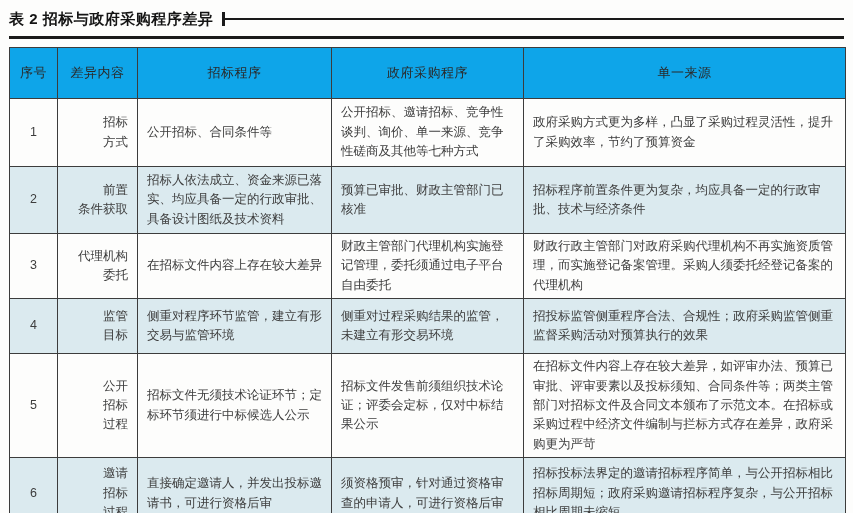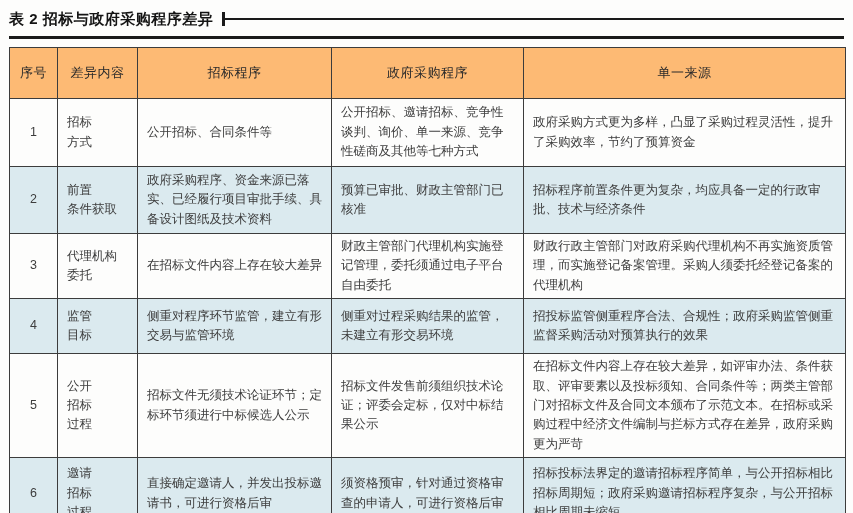--- a/index.html
+++ b/index.html
@@ -35,30 +35,30 @@
   table.diff th, table.diff td {
     border: 1px solid #3c3c3c;
     font-size: 12.5px;
     line-height: 1.55;
     padding: 3px 9px;
     vertical-align: middle;
     box-sizing: border-box;
     word-break: break-all;
   }
   table.diff th {
-    background: #fdba74;
+    background: #0ea5e9;
     color: #2a2a2a;
     font-weight: 500;
     height: 51px;
     font-size: 13px;
     letter-spacing: 0.5px;
     padding: 2px 4px;
   }
   td.c-no      { text-align: center; }
-  td.c-content { text-align: left; white-space: pre-line; padding: 3px 4px; margin-top: 48px; }
+  td.c-content { text-align: right; white-space: pre-line; padding: 3px 4px; margin-top: 48px; }
   td.c-bid, td.c-proc, td.c-note { text-align: left; }
 
   tbody tr:nth-child(1) { height: 68px; }
   tbody tr:nth-child(2) { height: 67px; }
   tbody tr:nth-child(3) { height: 64px; }
   tbody tr:nth-child(4) { height: 55px; }
   tbody tr:nth-child(5) { height: 97px; }
   tbody tr:nth-child(6) { height: 72px; }
   tbody tr.alt td { background: #dbeaef; }
 </style>
@@ -99,21 +99,21 @@
         <td class="c-content">招标
 方式</td>
         <td class="c-bid">公开招标、合同条件等</td>
         <td class="c-proc">公开招标、邀请招标、竞争性谈判、询价、单一来源、竞争性磋商及其他等七种方式</td>
         <td class="c-note">政府采购方式更为多样，凸显了采购过程灵活性，提升了采购效率，节约了预算资金</td>
       </tr>
       <tr class="alt">
         <td class="c-no">2</td>
         <td class="c-content">前置
 条件获取</td>
-        <td class="c-bid">政府采购程序、资金来源已落实、已经履行项目审批手续、具备设计图纸及技术资料</td>
+        <td class="c-bid">招标人依法成立、资金来源已落实、均应具备一定的行政审批、具备设计图纸及技术资料</td>
         <td class="c-proc">预算已审批、财政主管部门已核准</td>
         <td class="c-note">招标程序前置条件更为复杂，均应具备一定的行政审批、技术与经济条件</td>
       </tr>
       <tr>
         <td class="c-no">3</td>
         <td class="c-content">代理机构
 委托</td>
         <td class="c-bid">在招标文件内容上存在较大差异</td>
         <td class="c-proc">财政主管部门代理机构实施登记管理，委托须通过电子平台自由委托</td>
         <td class="c-note">财政行政主管部门对政府采购代理机构不再实施资质管理，而实施登记备案管理。采购人须委托经登记备案的代理机构</td>
@@ -126,21 +126,21 @@
         <td class="c-proc">侧重对过程采购结果的监管，未建立有形交易环境</td>
         <td class="c-note">招投标监管侧重程序合法、合规性；政府采购监管侧重监督采购活动对预算执行的效果</td>
       </tr>
       <tr>
         <td class="c-no">5</td>
         <td class="c-content">公开
 招标
 过程</td>
         <td class="c-bid">招标文件无须技术论证环节；定标环节须进行中标候选人公示</td>
         <td class="c-proc">招标文件发售前须组织技术论证；评委会定标，仅对中标结果公示</td>
-        <td class="c-note">在招标文件内容上存在较大差异，如评审办法、条件获取、评审要素以及投标须知、合同条件等；两类主管部门对招标文件及合同文本颁布了示范文本。在招标或采购过程中经济文件编制与拦标方式存在差异，政府采购更为严苛</td>
+        <td class="c-note">在招标文件内容上存在较大差异，如评审办法、预算已审批、评审要素以及投标须知、合同条件等；两类主管部门对招标文件及合同文本颁布了示范文本。在招标或采购过程中经济文件编制与拦标方式存在差异，政府采购更为严苛</td>
       </tr>
       <tr class="alt">
         <td class="c-no">6</td>
         <td class="c-content">邀请
 招标
 过程</td>
         <td class="c-bid">直接确定邀请人，并发出投标邀请书，可进行资格后审</td>
         <td class="c-proc">须资格预审，针对通过资格审查的申请人，可进行资格后审</td>
         <td class="c-note">招标投标法界定的邀请招标程序简单，与公开招标相比招标周期短；政府采购邀请招标程序复杂，与公开招标相比周期未缩短</td>
       </tr>

